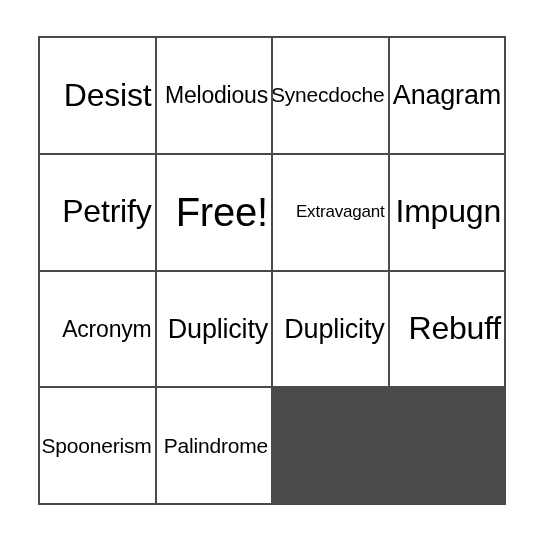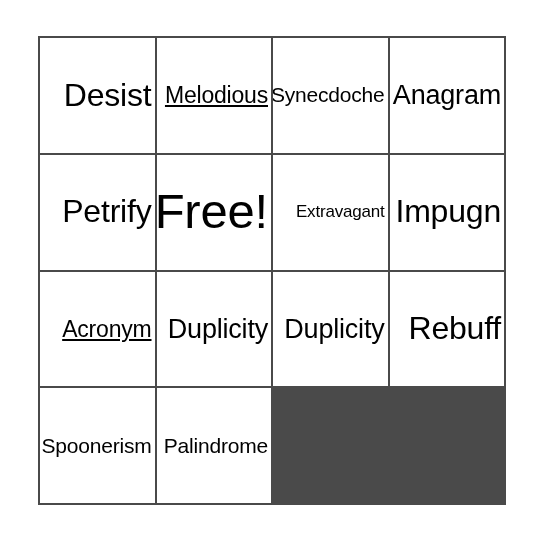--- a/index.html
+++ b/index.html
@@ -42,24 +42,24 @@
 
   .cell-text {
     color: #000000;
     line-height: 1.05;
     white-space: nowrap;
     text-align: center;
     letter-spacing: -0.2px;
   }
 
   
-  .sz-xl { font-size: 49px; }
+  .sz-xl { font-size: 40px; }
   .sz-lg { font-size: 32px; }
   .sz-md { font-size: 27px; }
-  .sz-sm { font-size: 23px; text-decoration: underline; }
+  .sz-sm { font-size: 23px; }
   .sz-xs { font-size: 21px; }
   .sz-xxs { font-size: 17px; }
 </style>
 </head>
 <body>
 
 <div id="bingo-card">
     <div class="bingo-cell">
       <span class="cell-text sz-lg">Desist</span>
     </div>

